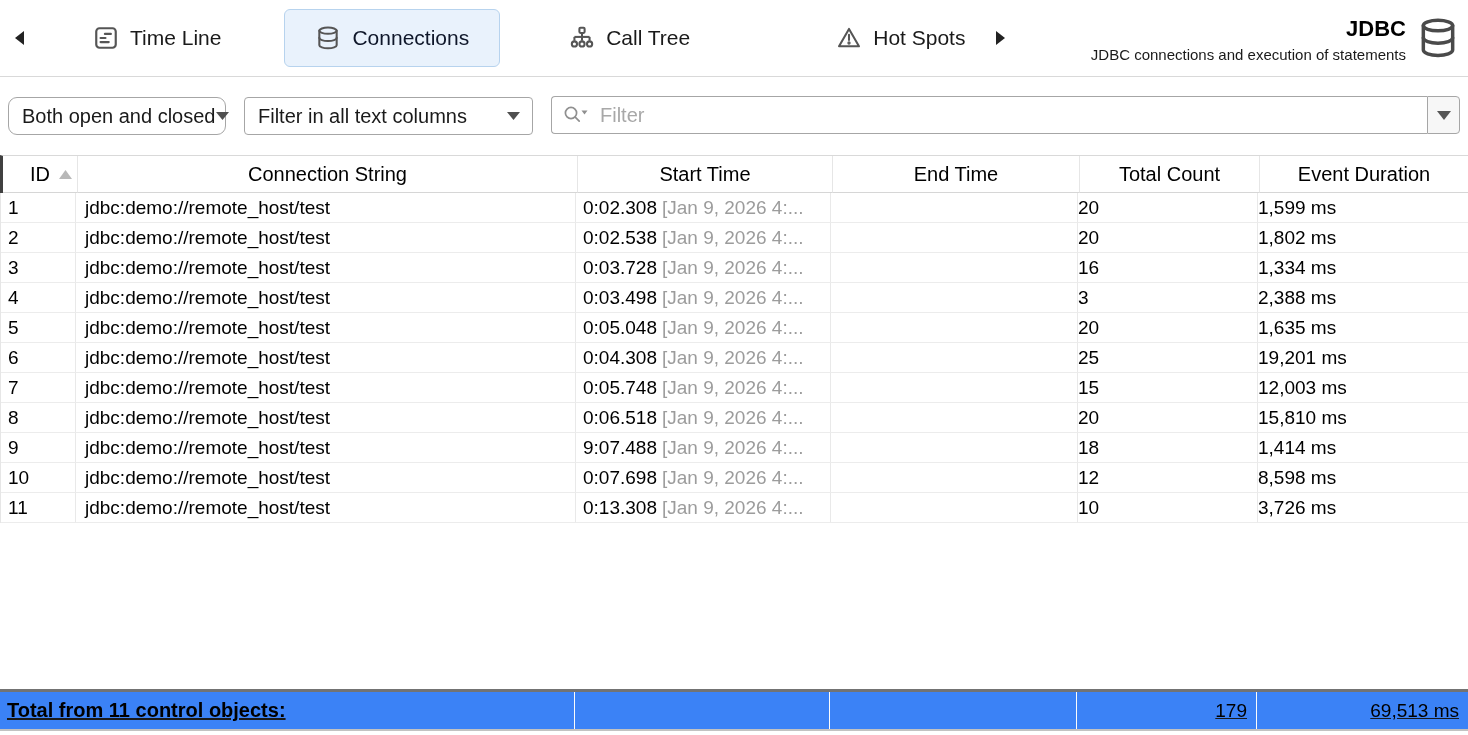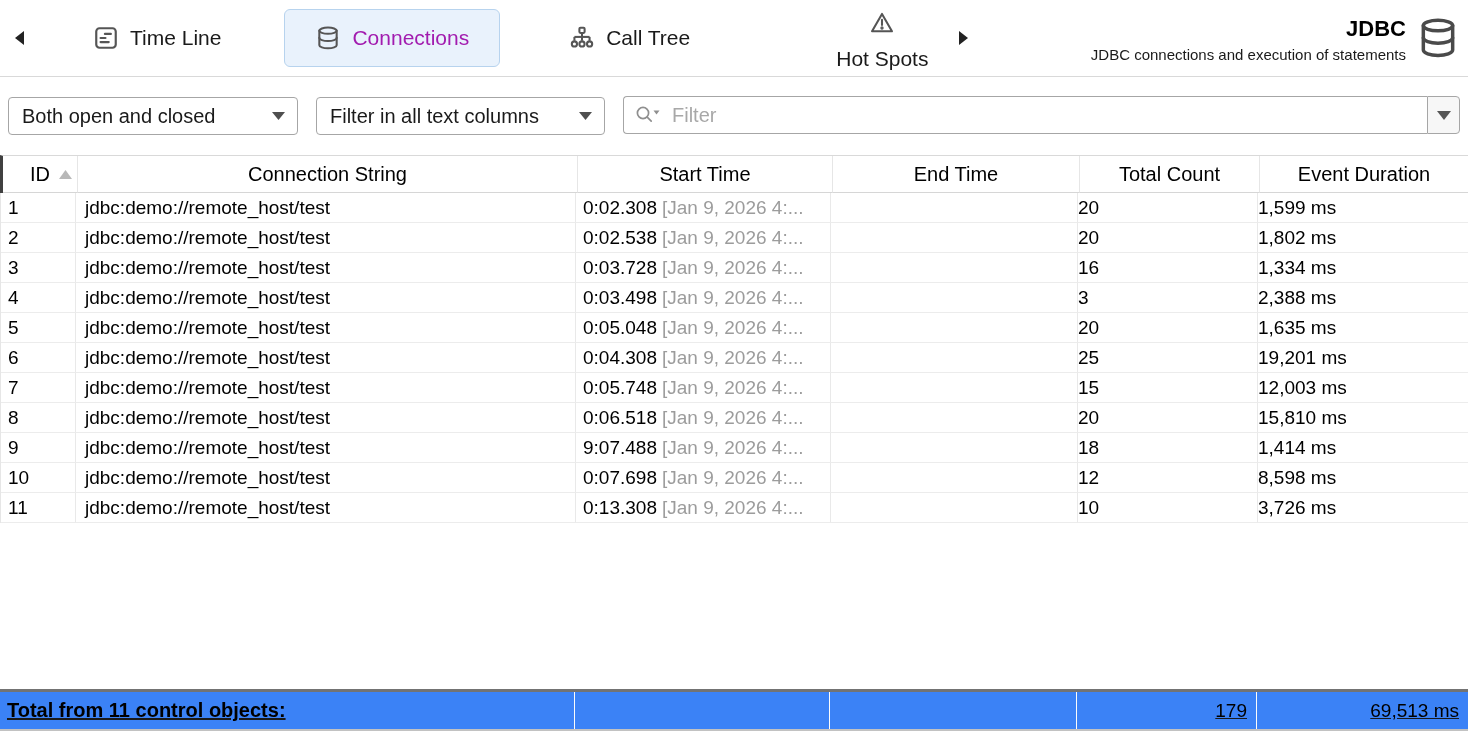--- a/index.html
+++ b/index.html
@@ -9,40 +9,40 @@
 
   
   .tab-bar { height:77px; flex:0 0 77px; display:flex; align-items:center;
              border-bottom:1px solid #d9d9d9; background:#fff; }
   .nav-chevron { display:flex; align-items:center; justify-content:center;
                  width:22px; height:36px; margin-left:8px; cursor:pointer; }
   .tab { display:flex; align-items:center; gap:11px; font-size:21px; color:#1a1a1a;
          height:58px; padding:0 20px; border:1px solid transparent; border-radius:6px;
          cursor:pointer; white-space:nowrap; }
   .tab .ticon { display:flex; align-items:center; }
-  .tab.selected { background:#e9f2fc; border-color:#b7d3ee; color:#a21caf; padding:0 30px;text-align:center; }
+  .tab.selected { background:#e9f2fc; border-color:#b7d3ee; color:#0f172a; padding:0 30px;text-align:center; }
   .tab-timeline { margin-left:42px; }
   .tab-connections { margin-left:42px; }
   .tab-calltree { margin-left:48px; }
-  .tab-hotspots { margin-left:104px;flex-direction:column; }
+  .tab-hotspots { margin-left:104px; }
   .fwd-chevron { display:flex; align-items:center; justify-content:center;
                  width:20px; height:36px; margin-left:4px; cursor:pointer; }
   .view-id { margin-left:auto; margin-right:8px; display:flex; align-items:flex-start; }
   .view-id .txt { display:flex; flex-direction:column; align-items:flex-end; }
   .view-title { font-size:22px; font-weight:bold; color:#000; line-height:26px; margin-top:2px; }
   .view-subtitle { font-size:15px; color:#1a1a1a; margin-top:4px; white-space:nowrap; }
   .view-id .bigicon { margin-left:10px; margin-top:2px; }
 
   
   .filter-bar { height:78px; flex:0 0 78px; display:flex; align-items:center;
                 padding:0 8px; gap:18px; background:#fff; }
   .selectbox { height:38px; border:1px solid #a6a6a6; border-radius:4px; background:#fff;
                display:flex; align-items:center; justify-content:space-between;
                padding:0 12px 0 13px; font-size:20px; cursor:pointer; white-space:nowrap; }
-  .selectbox.state { width:290px; }
+  .selectbox.state { width:218px;border-radius:9px; }
   .selectbox.columns { width:289px; }
   .filter-combo { flex:1; display:flex; height:40px; }
   .filter-box { position:relative; flex:1; }
   .filter-box input { width:100%; height:38px; border:1px solid #a6a6a6;
                       border-radius:4px 0 0 4px; border-right:none; padding:0 10px 0 48px;
                       font-size:20px; font-family:inherit; color:#1a1a1a; outline:none; }
   .filter-box input::placeholder { color:#a8a8a8; }
   .search-glyph { position:absolute; left:12px; top:9px; }
   .filter-drop-btn { width:33px; height:38px; border:1px solid #a6a6a6; border-radius:0 4px 4px 0;
                      background:#f7f7f7; display:flex; align-items:center; justify-content:center;

